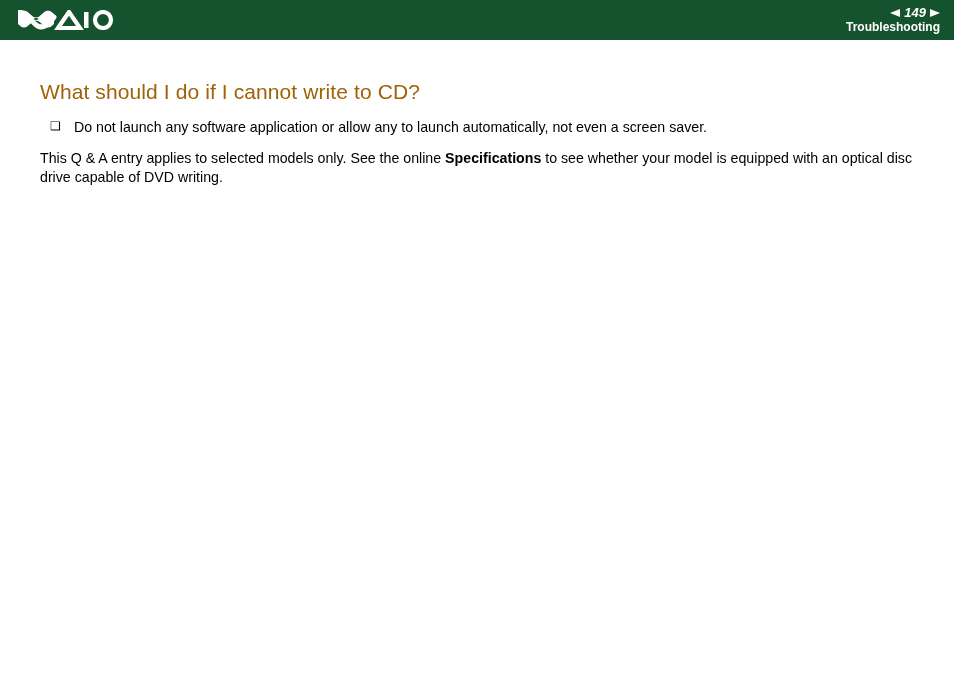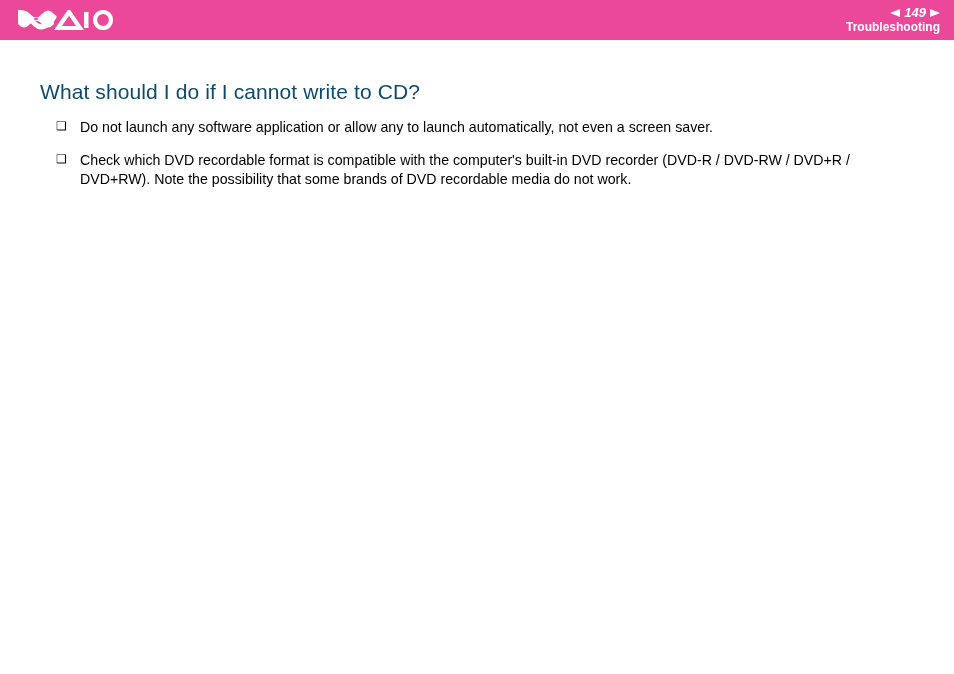--- a/index.html
+++ b/index.html
@@ -6,21 +6,21 @@
     margin: 0;
     padding: 0;
     width: 954px;
     height: 674px;
     background: #fff;
     font-family: "Helvetica Neue", Helvetica, Arial, sans-serif;
     color: #000;
     overflow: hidden;
   }
   .topbar {
-    background: #ec4899;
+    background: #14532d;
     height: 40px;
     width: 100%;
     display: flex;
     align-items: center;
     justify-content: space-between;
     box-sizing: border-box;
     padding: 0 14px 0 18px;
   }
   .logo svg { display: block; }
   .top-right {
@@ -59,35 +59,35 @@
     margin-top: 1px;
   }
   .content {
     padding: 40px 22px 0 40px;
     box-sizing: border-box;
   }
   h2.qa {
     font-family: "Helvetica Neue", Helvetica, Arial, sans-serif;
     font-weight: 400;
     font-size: 21px;
-    color: #0c4a6e;
+    color: #a16207;
     margin: 0 0 14px 0;
     letter-spacing: 0.1px;
   }
   h2.qa.second { margin-top: 20px; }
   .note {
     font-size: 14.2px;
     line-height: 1.35;
     margin: 0 0 14px 0;
   }
   .note .bold { font-weight: bold; }
   ul.sq {
     list-style: none;
     padding: 0 0 0 26px;
-    margin: 14px;
+    margin: 8px;
   }
   ul.sq li {
     position: relative;
     font-size: 14.2px;
     line-height: 1.35;
     margin: 0 0 12px 0;
   }
   ul.sq li::before {
     content: "❏";
     position: absolute;
@@ -120,17 +120,19 @@
   </div>
 </div>
 
 <div class="content">
 
   <h2 class="qa">What should I do if I cannot write to CD?</h2>
   <ul class="sq">
     <li>Do not launch any software application or allow any to launch automatically, not even a screen saver.</li>
   </ul>
 
+  <p class="note">
+    <span>This Q &amp; A entry applies to selected models only. See the online </span><span class="bold">Specifications</span><span> to see whether your model is equipped with an optical disc drive capable of DVD writing.</span>
+  </p>
   <ul class="sq">
-    <li>Check which DVD recordable format is compatible with the computer's built-in DVD recorder (DVD-R / DVD-RW / DVD+R / DVD+RW). Note the possibility that some brands of DVD recordable media do not work.</li>
   </ul>
 
 </div>
 
 </body></html>

